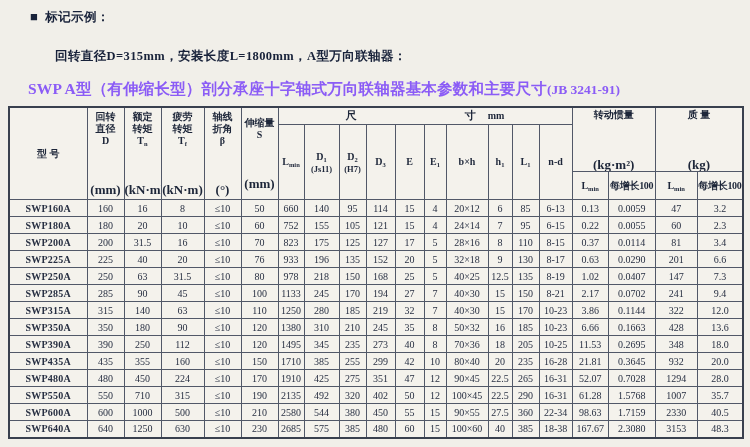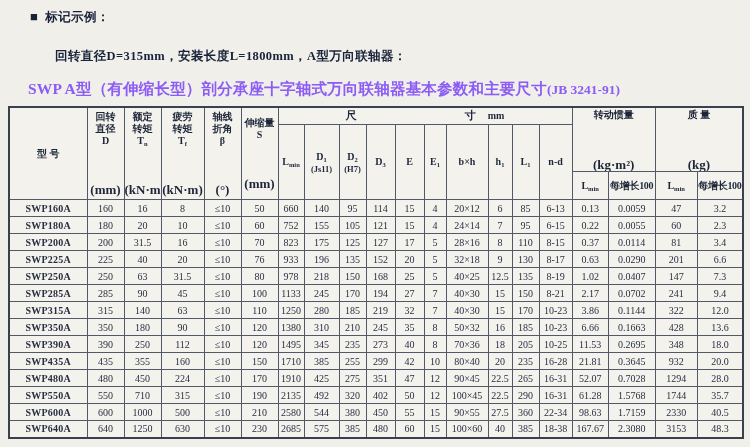--- a/index.html
+++ b/index.html
@@ -443,21 +443,21 @@
           <td>320</td>
           <td>402</td>
           <td>50</td>
           <td>12</td>
           <td>100×45</td>
           <td>22.5</td>
           <td>290</td>
           <td>16-31</td>
           <td>61.28</td>
           <td>1.5768</td>
-          <td>1744</td>
+          <td>1007</td>
           <td>35.7</td>
         </tr>
         <tr>
           <td class="model">SWP600A</td>
           <td>600</td>
           <td>1000</td>
           <td>500</td>
           <td>≤10</td>
           <td>210</td>
           <td>2580</td>

